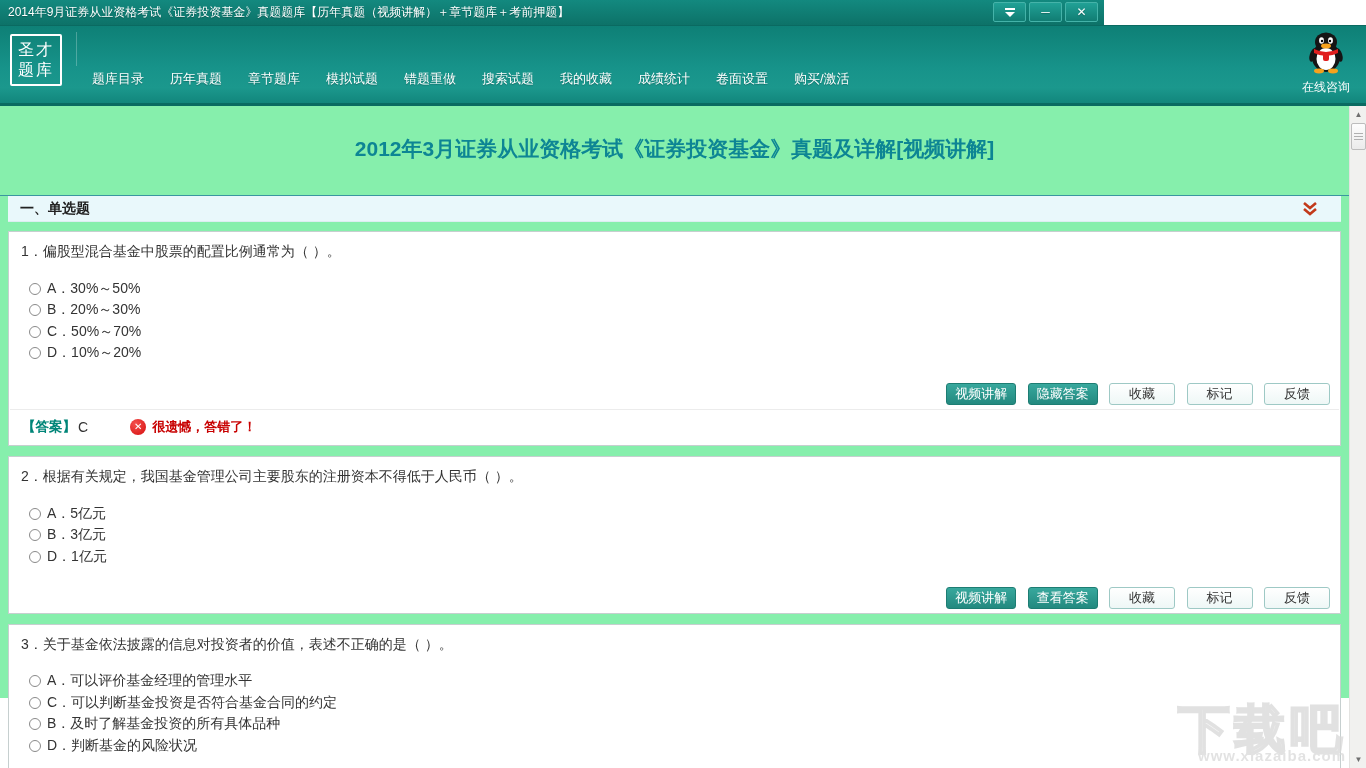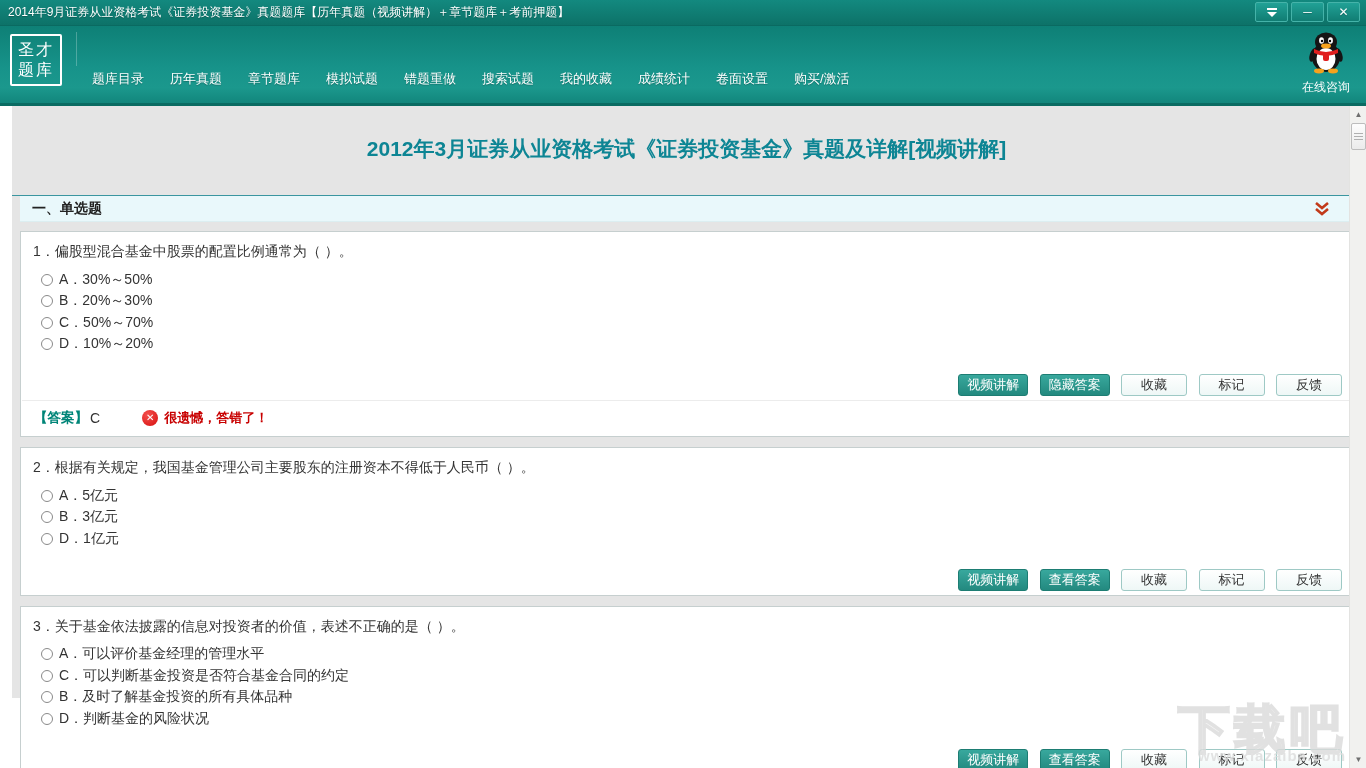--- a/index.html
+++ b/index.html
@@ -4,21 +4,21 @@
 <style>
   * { box-sizing: border-box; margin: 0; padding: 0; }
   html,body { width:1366px; height:768px; overflow:hidden; }
   body {
     font-family: "Liberation Sans", "DejaVu Sans", sans-serif;
     background:#fff; position:relative; color:#333;
   }
 
   
   .titlebar {
-    position:absolute; top:0; left:0; width:1366px; height:25px;
+    position:absolute; top:0; left:0; width:1104px; height:25px;
     background:linear-gradient(180deg,#13897f,#0d7268);
     color:#fff; font-size:12px; line-height:25px; padding-left:8px;
     text-shadow:0 1px 1px rgba(0,0,0,.25);
   }
   .win-controls { position:absolute; top:2px; right:6px; display:flex; gap:3px; }
   .win-btn {
     width:33px; height:20px; border:1px solid #45b3a9; border-radius:2px;
     background:linear-gradient(180deg,#21a196,#117d73);
     color:#fff; display:flex; align-items:center; justify-content:center;
     font-size:12px; cursor:pointer;
@@ -46,39 +46,39 @@
   .nav-item {
     color:#fff; font-size:13px; margin-right:18px; cursor:pointer; white-space:nowrap;
     text-shadow:0 1px 1px rgba(0,0,0,.25); padding:3px 4px;
   }
   .online-consult {
     position:absolute; right:8px; top:4px; width:64px; text-align:center; cursor:pointer;
   }
   .online-consult .label { color:#fff; font-size:12px; margin-top:1px; }
 
   
-  .content { position:absolute; top:106px; left:12px; width:1349px; height:592px; background:#e5e5e5; }
+  .content { position:absolute; top:106px; left:0; width:1349px; height:592px; background:#86efac; }
   .exam-title {
     padding-top:30px; margin-bottom:33px; text-align:center;
     font-size:21px; font-weight:bold; color:#0d8594; line-height:26px;
   }
   .section-rule { width:1349px; height:0; border-top:1px solid #3a96a0; }
   .section-bar {
     margin:0 8px; height:26px; background:#e9f8fb; border-bottom:1px solid #dceef1;
     display:flex; align-items:center; position:relative;
     font-size:14px; font-weight:bold; color:#222; padding-left:12px;
   }
   .collapse-icon { position:absolute; right:22px; top:6px; cursor:pointer; }
 
   .q-box {
     margin:9px 8px 10px 8px; border:1px solid #c6cfcf; background:#fff;
     padding-top:8px; position:relative;
   }
   .q-text { font-size:14px; color:#333; line-height:22px; padding:0 12px; }
-  .opts { margin-top:7px;text-align:right; }
+  .opts { margin-top:16px;text-align:right; }
   .opt-row { display:flex; align-items:center; height:21.5px; padding-left:20px; cursor:pointer; }
   .radio {
     width:12px; height:12px; border:1px solid #8a8a8a; border-radius:50%;
     background:#fff; margin-right:6px; flex:0 0 auto;
   }
   .opt-label { font-size:14px; color:#333; }
   .btn-row { text-align:right; padding:3px 10px 4px 0; height:29px;margin-top:16px; }
   .btn {
     display:inline-block; height:22px; line-height:20px; font-size:13px;
     border-radius:3px; margin-left:7px; text-align:center; cursor:pointer;

